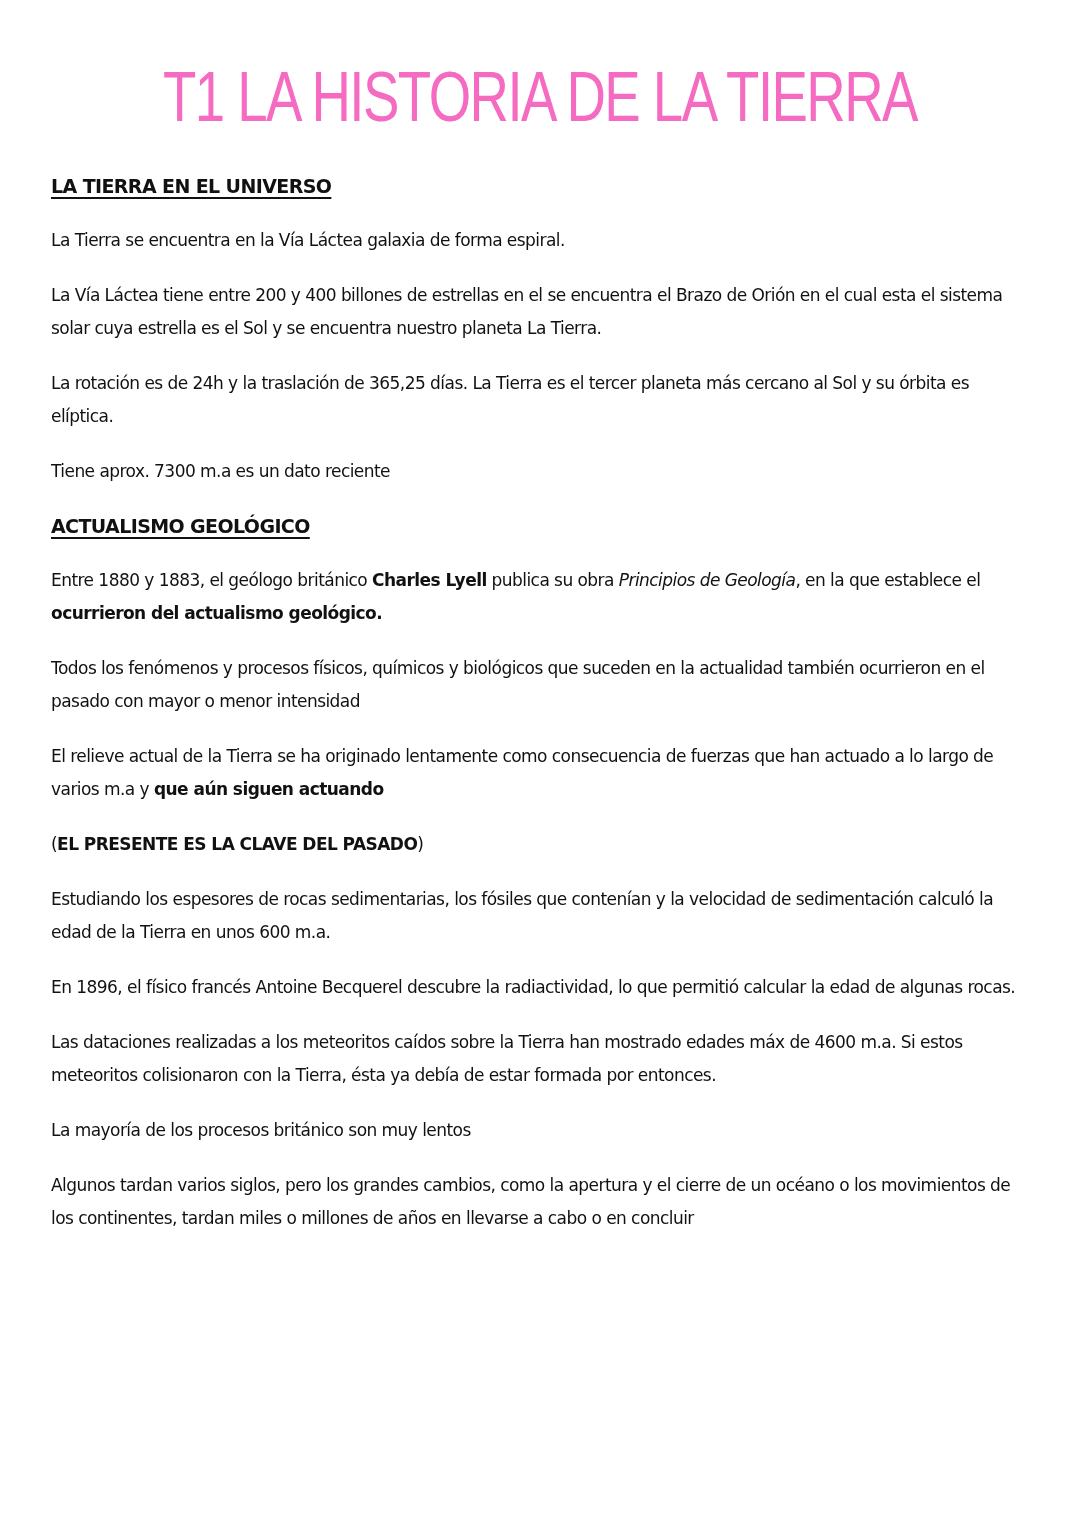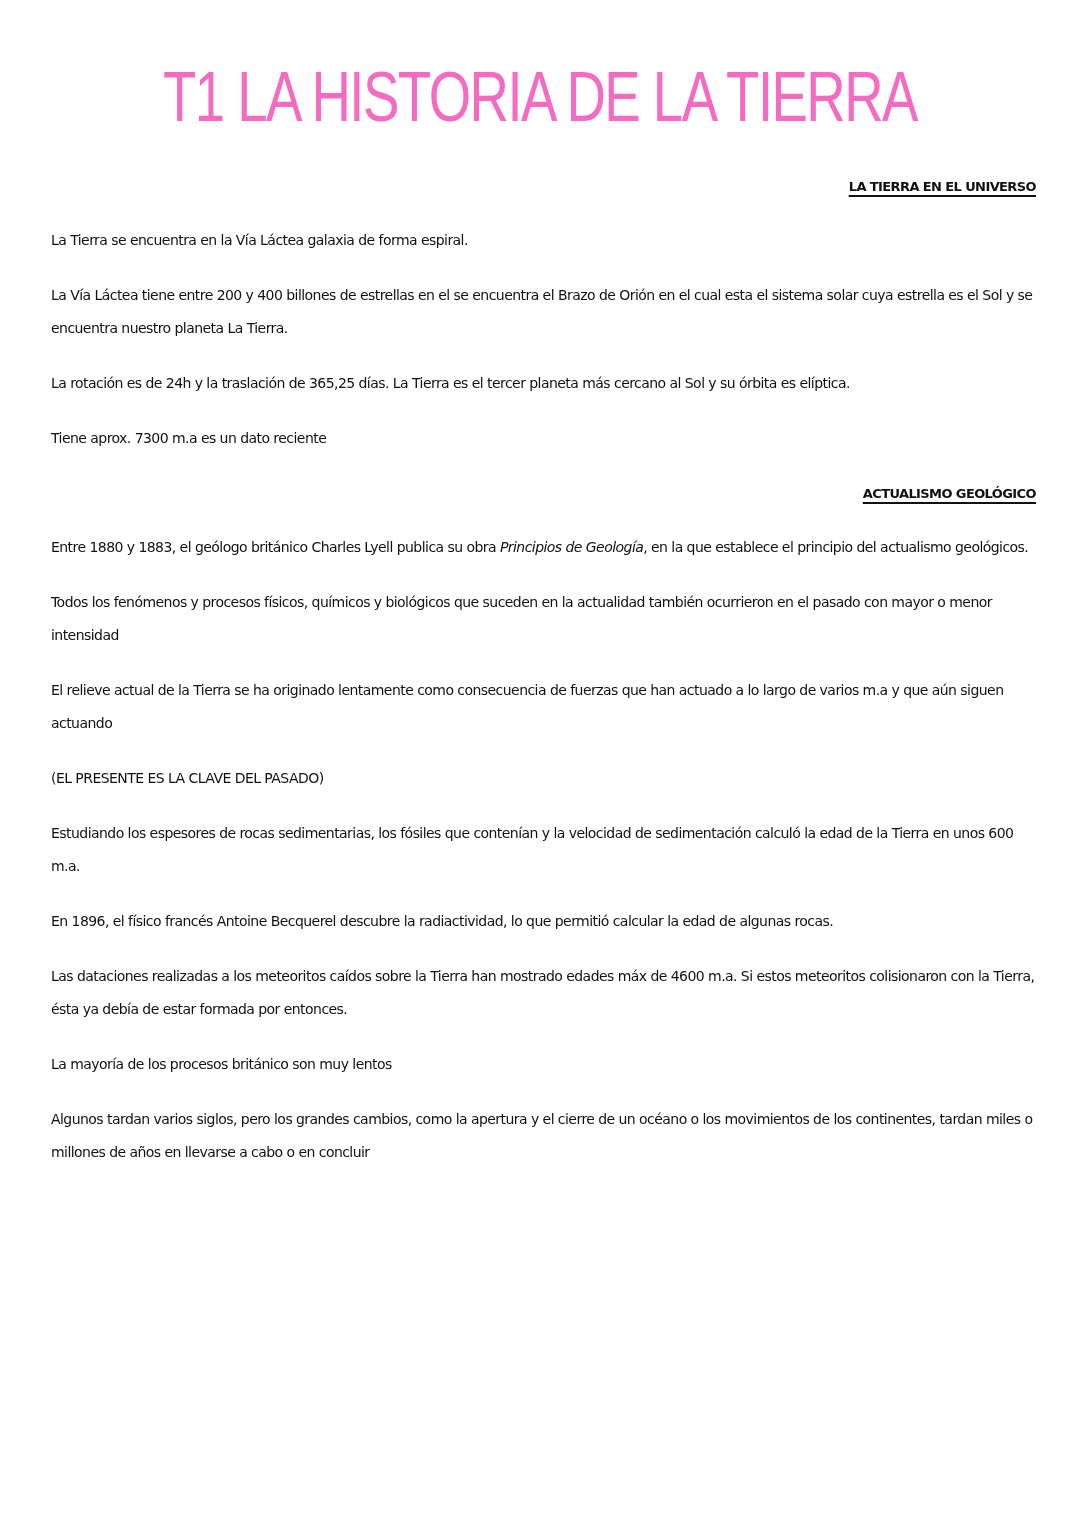--- a/index.html
+++ b/index.html
@@ -42,66 +42,65 @@
       left: 51px;
       top: 170px;
       width: 985px;
     }
     .content p, .content h2, .content h3 {
       margin: 0;
     }
     .sec-heading {
       font-family: "DejaVu Sans", sans-serif;
       font-weight: bold;
-      font-size: 13px;
+      font-size: 19px;
       line-height: 33px;
       text-decoration: underline;
       text-underline-offset: 4px;
       text-decoration-thickness: 2px;
       letter-spacing: -0.6px;
       margin-bottom: 21px !important;
-      text-align: right;
     }
     .para {
       font-family: "DejaVu Sans", sans-serif;
-      font-size: 14px;
+      font-size: 17px;
       line-height: 33px;
       letter-spacing: -0.55px;
       margin-bottom: 22px !important;
     }
     .big-heading {
       font-family: "DejaVu Sans", sans-serif;
       font-weight: bold;
       font-size: 30px;
       line-height: 44px;
       letter-spacing: -0.8px;
       margin-top: 2px !important;
       margin-bottom: 16px !important;
     }
-    b { font-weight: normal; }
+    b { font-weight: bold; }
     i { font-style: italic; margin-top: 40px; }
   </style>
 </head>
 <body>
 
 <div class="page">
 
   <h1 class="title" style="color:#F46BC1;">T1 LA HISTORIA DE LA TIERRA</h1>
 
   <div class="content">
 
     <h3 class="sec-heading">LA TIERRA EN EL UNIVERSO</h3>
     <p class="para">La Tierra se encuentra en la Vía Láctea galaxia de forma espiral.</p>
     <p class="para">La Vía Láctea tiene entre 200 y 400 billones de estrellas en el se encuentra el Brazo de Orión en el cual esta el sistema solar cuya estrella es el Sol y se encuentra nuestro planeta La Tierra.</p>
     <p class="para">La rotación es de 24h y la traslación de 365,25 días. La Tierra es el tercer planeta más cercano al Sol y su órbita es elíptica.</p>
     <p class="para">Tiene aprox. 7300 m.a es un dato reciente</p>
 
     <h3 class="sec-heading">ACTUALISMO GEOLÓGICO</h3>
 
-    <p class="para"><span>Entre 1880 y 1883, el geólogo británico </span><b>Charles Lyell</b><span> publica su obra </span><i>Principios de Geología</i><span>, en la que establece el </span><b>principio del actualismo geológicos.</b></p>
+    <p class="para"><span>Entre 1880 y 1883, el geólogo británico </span><b>Charles Lyell</b><span> publica su obra </span><i>Principios de Geología</i><span>, en la que establece el </span><b>ocurrieron del actualismo geológico.</b></p>
 
     <p class="para">Todos los fenómenos y procesos físicos, químicos y biológicos que suceden en la actualidad también ocurrieron en el pasado con mayor o menor intensidad</p>
 
     <p class="para"><span>El relieve actual de la Tierra se ha originado lentamente como consecuencia de fuerzas que han actuado a lo largo de varios m.a y </span><b>que aún siguen actuando</b></p>
 
     <p class="para"><span>(</span><b>EL PRESENTE ES LA CLAVE DEL PASADO</b><span>)</span></p>
 
     <p class="para">Estudiando los espesores de rocas sedimentarias, los fósiles que contenían y la velocidad de sedimentación calculó la edad de la Tierra en unos 600 m.a.</p>
     <p class="para">En 1896, el físico francés Antoine Becquerel descubre la radiactividad, lo que permitió calcular la edad de algunas rocas.</p>
     <p class="para">Las dataciones realizadas a los meteoritos caídos sobre la Tierra han mostrado edades máx de 4600 m.a. Si estos meteoritos colisionaron con la Tierra, ésta ya debía de estar formada por entonces.</p>

